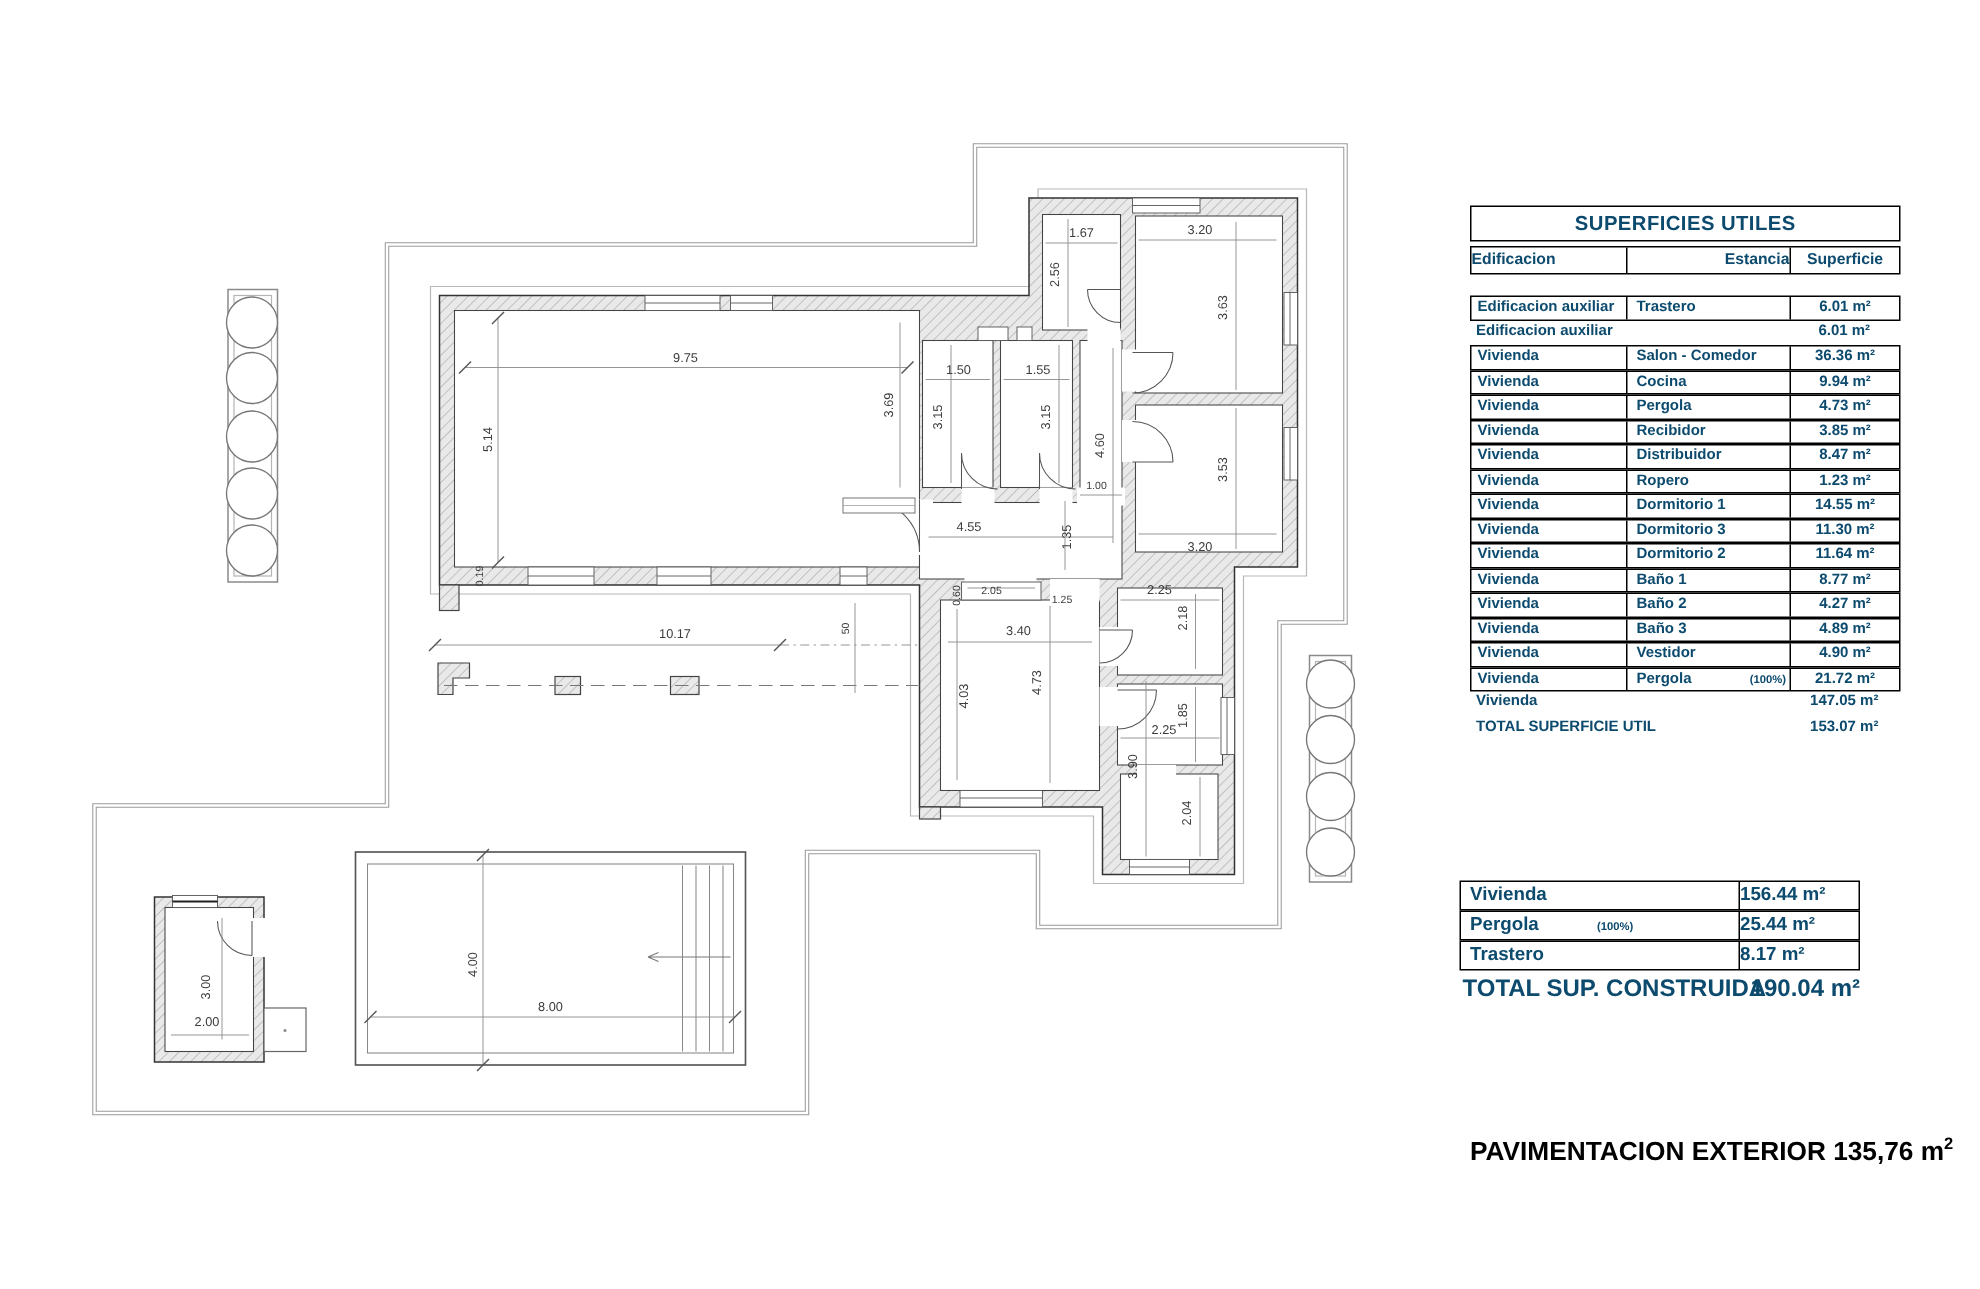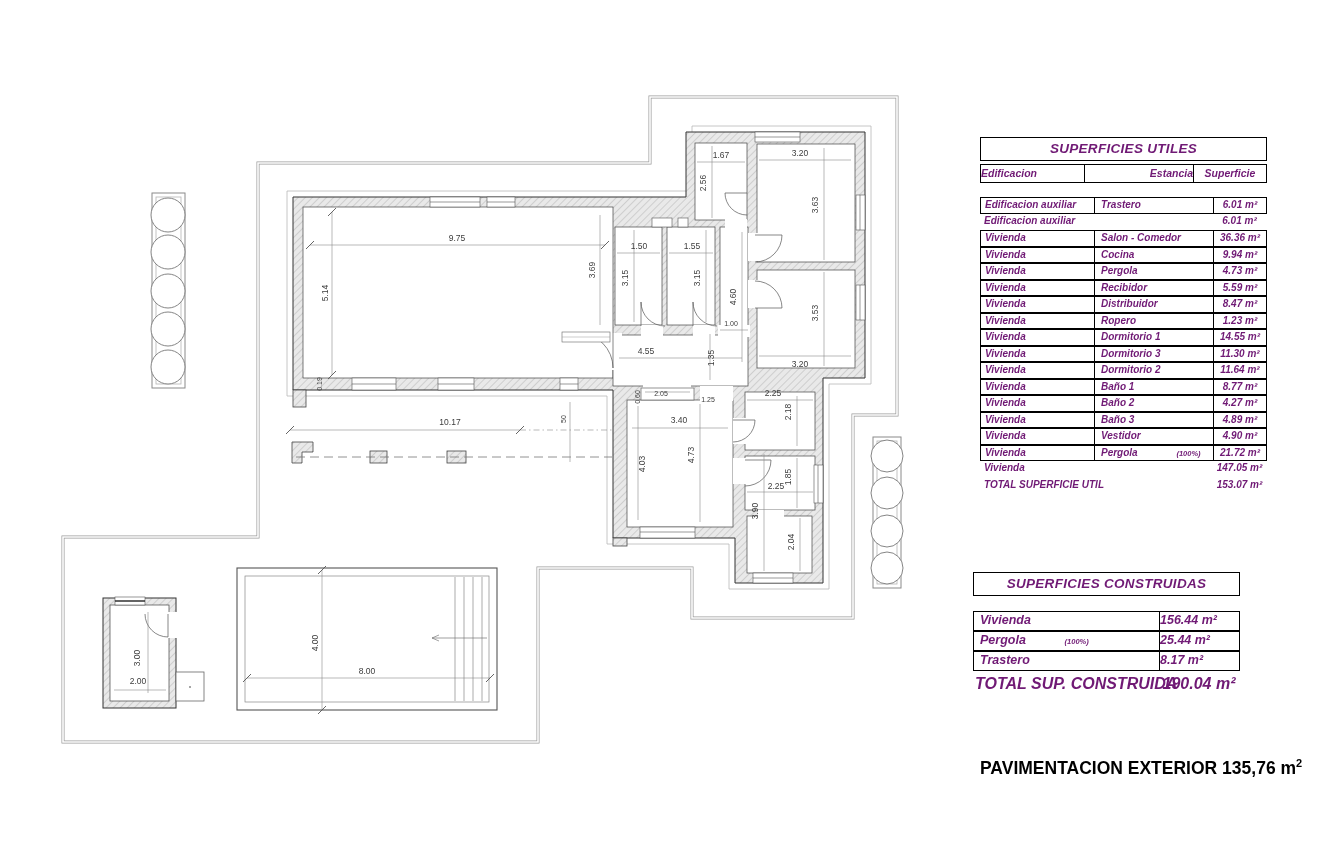--- a/index.html
+++ b/index.html
@@ -2,48 +2,48 @@
 <html><head>
 <meta charset="utf-8">
 <style>
   html,body{margin:0;padding:0;}
   body{width:1320px;height:859px;background:#fff;position:relative;overflow:hidden;
        font-family:"Liberation Sans",sans-serif;}
   #plan-wrap{position:absolute;left:0;top:0;width:960px;height:859px;}
   svg text.dim{font-family:"Liberation Sans",sans-serif;fill:#3c3c3c;}
 
   
-  .tbl{position:absolute;color:#701a75;font-family:"Liberation Sans",sans-serif;font-weight:bold;font-style:italic;}
+  .tbl{position:absolute;color:#0c4a6e;font-family:"Liberation Sans",sans-serif;font-weight:bold;}
   #t1{left:980px;top:137px;width:287px;}
   #t2{left:973px;top:572px;width:267px;}
   .tbl-title{border:1.6px solid #000;height:24px;line-height:22px;text-align:center;
              font-size:13.5px;letter-spacing:.3px;box-sizing:border-box;}
   .tbl-head{display:flex;border:1.3px solid #000;height:19px;margin-top:3px;
             box-sizing:border-box;font-size:10.5px;line-height:16px;}
   #t1 .hc1{width:103px;}
   #t1 .hc2{width:109px;border-left:1.3px solid #000;padding-left:6px;box-sizing:border-box;text-align:right;}
   #t1 .hc3{flex:1;border-left:1.3px solid #000;text-align:center;}
   #t2 .hn{width:185px;text-align:center;}
   #t2 .ha{flex:1;border-left:1.3px solid #000;text-align:center;}
   #t1-rows{margin-top:14px;}
-  .t1-row{display:flex;height:16.5px;box-sizing:border-box;font-size:10px;line-height:14px;gap:10px;}
+  .t1-row{display:flex;height:16.5px;box-sizing:border-box;font-size:10px;line-height:14px;}
   .t1-row.boxed{border:1.2px solid #000;}
   .t1-row .c1{width:103px;padding-left:4px;box-sizing:border-box;white-space:nowrap;overflow:visible;}
   .t1-row .c2{width:109px;padding-left:6px;box-sizing:border-box;white-space:nowrap;}
   .t1-row .c3{flex:1;text-align:center;}
   .t1-row.boxed .c2,.t1-row.boxed .c3{border-left:1.2px solid #000;}
   .note{font-size:7.5px;font-weight:bold;padding-left:35px;}
   #t2-rows{margin-top:15px;}
   .t2-row{display:flex;height:20px;box-sizing:border-box;border:1.2px solid #000;
           font-size:12.5px;line-height:17px;}
   .t2-row .n{width:185px;padding-left:6px;box-sizing:border-box;white-space:nowrap;}
   .t2-row .a{flex:1;border-left:1.2px solid #000;text-align:left;}
   .t2-total{display:flex;margin-top:4px;font-size:16px;}
   .t2-total .n{width:185px;padding-left:2px;box-sizing:border-box;white-space:nowrap;}
-  .t2-total .a{flex:1;text-align:center;}
+  .t2-total .a{flex:1;text-align:right;}
   #pav{position:absolute;left:980px;top:757px;width:300px;font-weight:bold;font-size:17.5px;
        color:#000;font-family:"Liberation Sans",sans-serif;white-space:nowrap;}
   #pav sup{font-size:11px;}
 </style>
 </head>
 <body>
 
 <div id="plan-wrap">
 <svg id="plan-svg" width="960" height="859" viewBox="0 0 960 859" xmlns="http://www.w3.org/2000/svg">
   <defs>
@@ -312,21 +312,21 @@
         <div class="c3">9.94 m²</div>
       </div>
       <div class="t1-row boxed">
         <div class="c1">Vivienda</div>
         <div class="c2">Pergola</div>
         <div class="c3">4.73 m²</div>
       </div>
       <div class="t1-row boxed">
         <div class="c1">Vivienda</div>
         <div class="c2">Recibidor</div>
-        <div class="c3">5.59 m²</div>
+        <div class="c3">3.85 m²</div>
       </div>
       <div class="t1-row boxed">
         <div class="c1">Vivienda</div>
         <div class="c2">Distribuidor</div>
         <div class="c3">8.47 m²</div>
       </div>
       <div class="t1-row boxed">
         <div class="c1">Vivienda</div>
         <div class="c2">Ropero</div>
         <div class="c3">1.23 m²</div>
@@ -378,21 +378,20 @@
       </div>
       <div class="t1-row">
         <div class="c1">TOTAL SUPERFICIE UTIL</div>
         <div class="c2"></div>
         <div class="c3">153.07 m²</div>
       </div>
     </div>
 </div>
 
 <div id="t2" class="tbl">
-  <div class="tbl-title">SUPERFICIES CONSTRUIDAS</div>
   <div id="t2-rows">
       <div class="t2-row">
         <div class="n">Vivienda</div>
         <div class="a">156.44 m²</div>
       </div>
       <div class="t2-row">
         <div class="n">Pergola<span class="note"> (100%)</span></div>
         <div class="a">25.44 m²</div>
       </div>
       <div class="t2-row">

